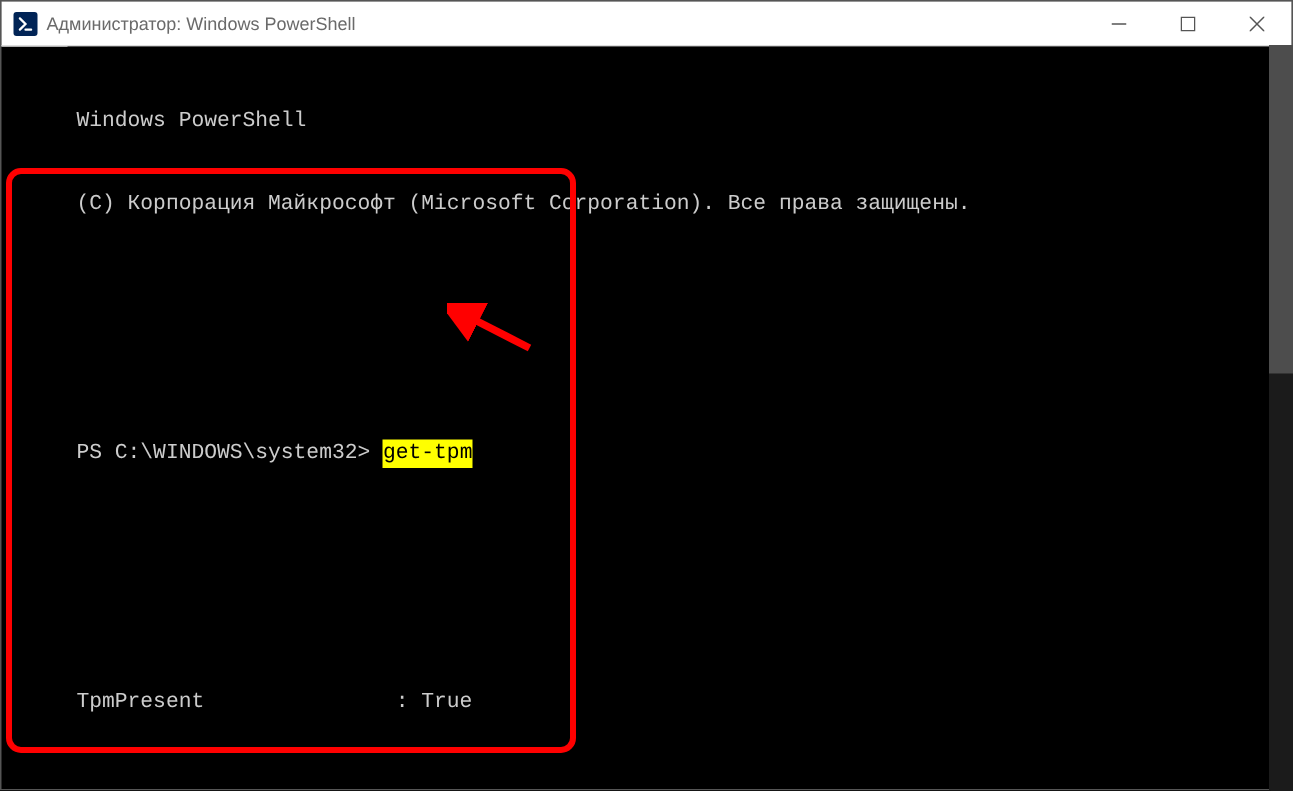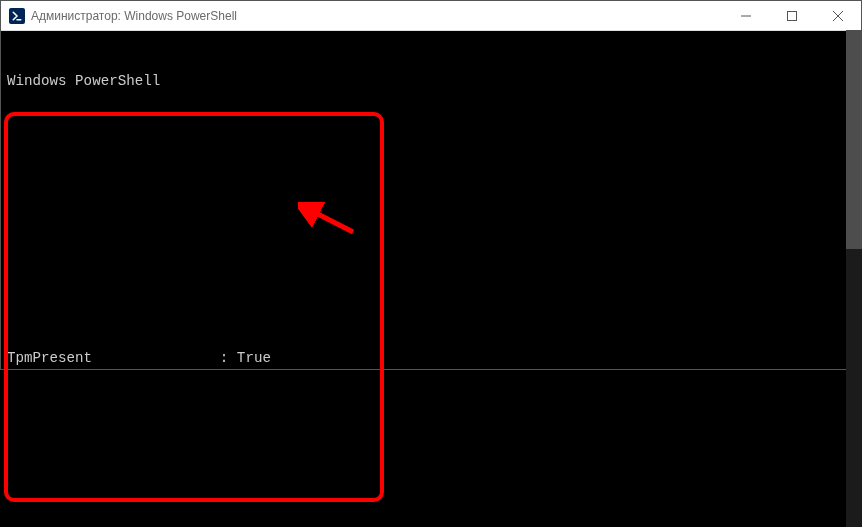--- a/index.html
+++ b/index.html
@@ -7,21 +7,21 @@
     width: 862px;
     height: 527px;
     background: #000;
     font-family: Consolas, 'Courier New', monospace;
     font-size: 14px;
     overflow: hidden;
     position: relative;
   }
   .window {
     width: 862px;
-    height: 370px;
+    height: 527px;
     border: 1px solid #555;
     background: #000;
     display: flex;
     flex-direction: column;
   }
   .titlebar {
     height: 30px;
     background: #fff;
     border-bottom: 1px solid #ddd;
     display: flex;
@@ -67,20 +67,21 @@
     flex: 1;
     background: #000;
     color: #ccc;
     padding: 4px 6px 4px 6px;
     white-space: pre;
     line-height: 1.3;
     font-size: 14.2px;
     letter-spacing: 0;
     overflow: hidden;
     position: relative;
+    margin-left: 44px;
   }
   .terminal .line { min-height: 1.3em; }
   .prompt-row { display: flex; }
   .cmd-highlight {
     background: #ffff00;
     color: #000;
   }
   .redbox {
     position: absolute;
     border: 4px solid #ff0000;
@@ -143,22 +144,24 @@
         <svg viewBox="0 0 10 10">
             <line x1="0" y1="0" x2="10" y2="10" stroke="currentColor" stroke-width="1"></line>
             <line x1="10" y1="0" x2="0" y2="10" stroke="currentColor" stroke-width="1"></line>
           </svg>
       </div>
     </div>
   </div>
 
   <div class="terminal">
     <div class="line">Windows PowerShell</div>
+    <div class="line">(C) Корпорация Майкрософт (Microsoft Corporation). Все права защищены.</div>
     <div class="line">&nbsp;</div>
     <div class="line">&nbsp;</div>
+    <div class="line prompt-row"><span>PS C:\WINDOWS\system32&gt; </span><span class="cmd-highlight">get-tpm</span></div>
     <div class="line">&nbsp;</div>
     <div class="line">&nbsp;</div>
     <div id="kvblock"><div class="line">TpmPresent               : True</div></div>
   </div>
 
   <div class="scrollbar">
     <div class="thumb"></div>
   </div>
 
   <div class="redbox"></div>

